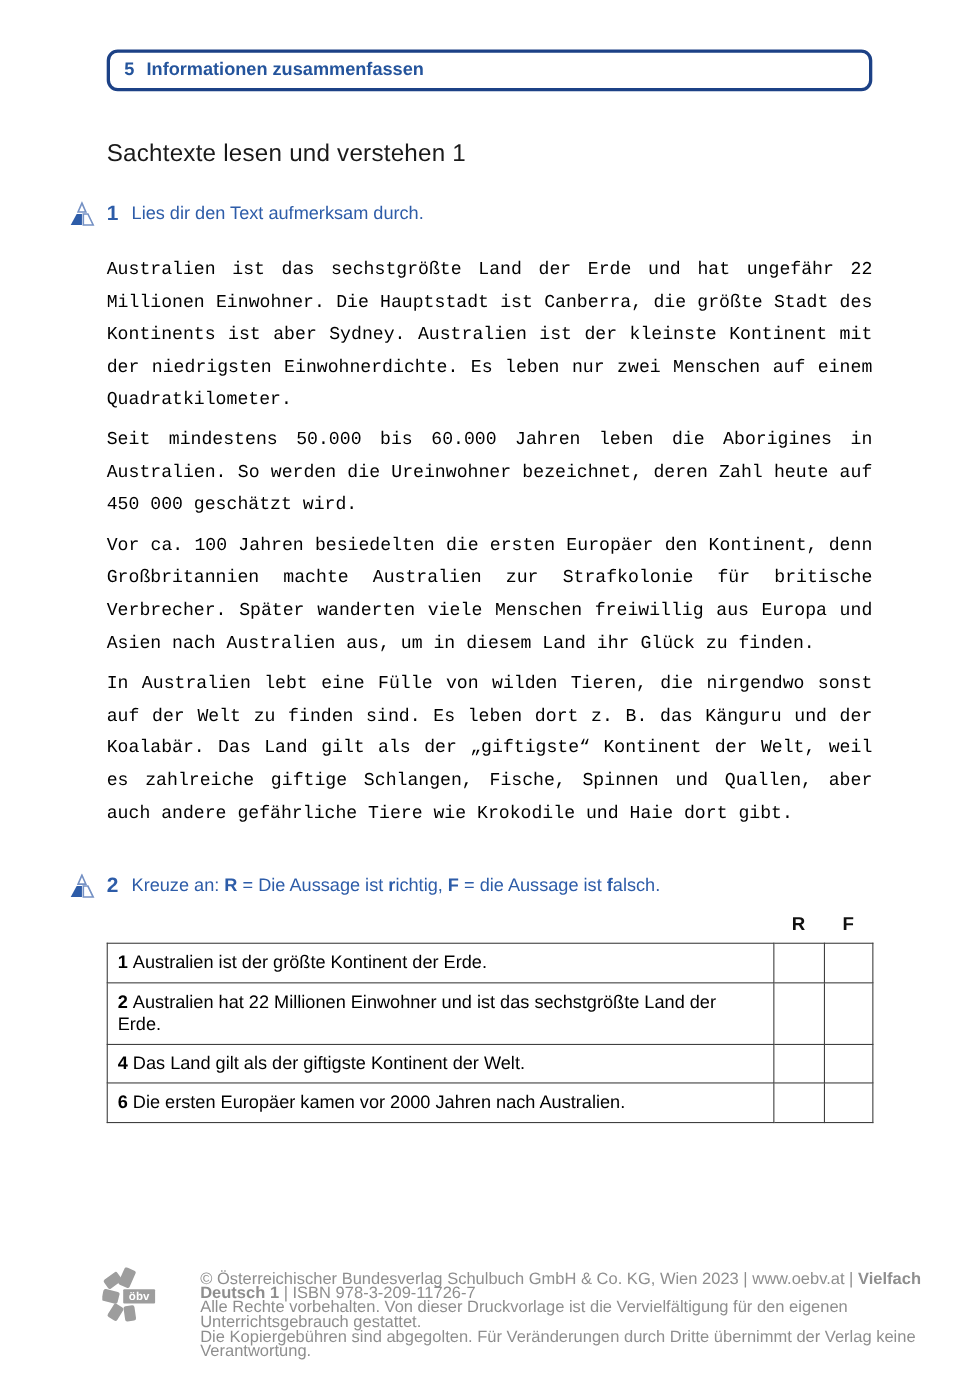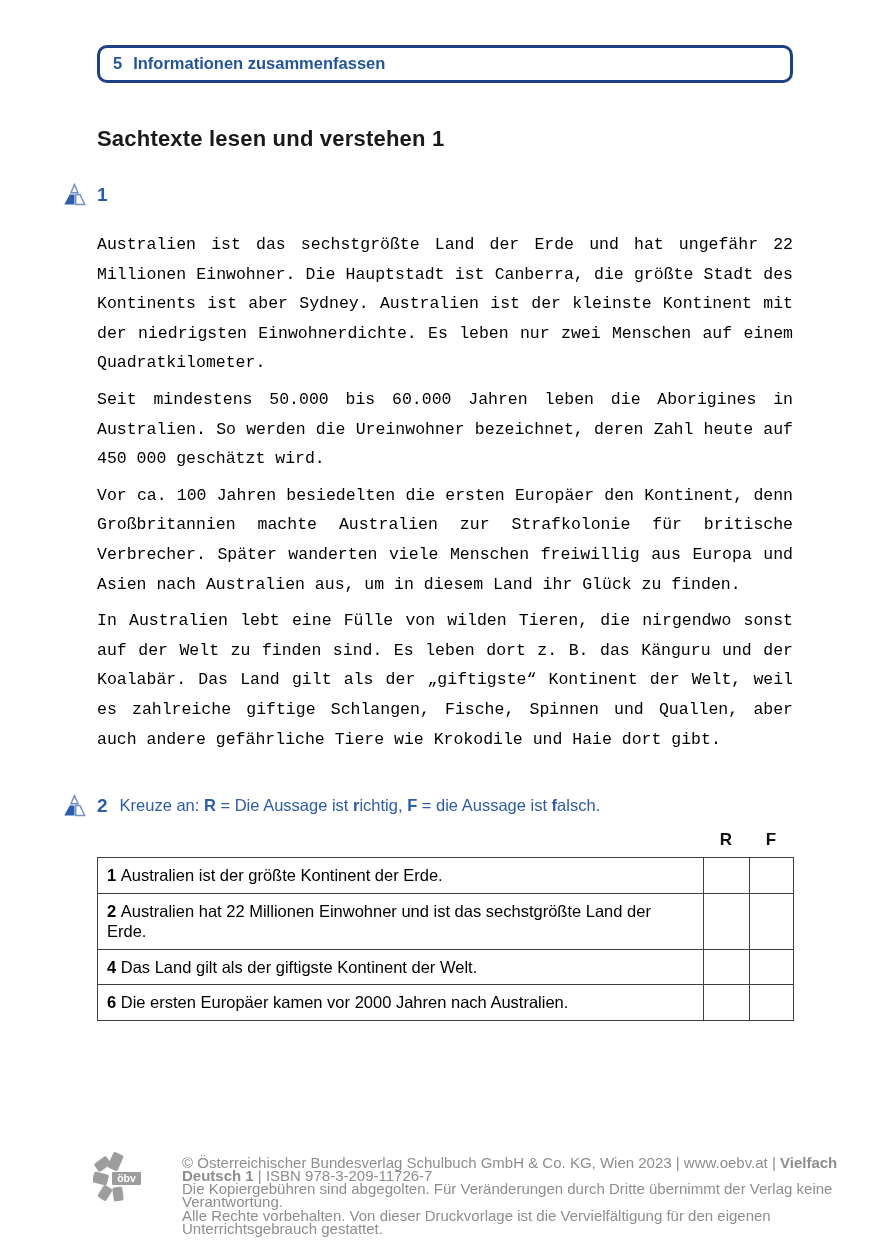--- a/index.html
+++ b/index.html
@@ -24,21 +24,21 @@
     font-size: 16.5px;
     display: flex;
     align-items: baseline;
   }
   .header-box .chap-num { margin-right: 11px; }
 
   
   .page-title {
     margin-top: 43px;
     font-size: 22px;
-    font-weight: bold;
+    font-weight: normal;
     color: #1a1a1a;
     letter-spacing: 0.2px;
   }
 
   
   .task {
     display: flex;
     align-items: center;
     color: #2d5ca8;
     margin-left: -35px;
@@ -125,20 +125,21 @@
 
   <h1 class="page-title">Sachtexte lesen und verstehen 1</h1>
 
   <div class="task task-1">
     <svg class="pyramid" viewBox="0 0 24 22">
       <polygon points="12,1.5 8.6,9.3 15.4,9.3" fill="#ffffff" stroke="#7591c4" stroke-width="1.4"></polygon>
       <polygon points="7.4,11 12,11 12,20.6 2.2,20.6" fill="#2d5ca8"></polygon>
       <polygon points="13.2,11 17.2,11 21.8,20.6 13.2,20.6" fill="#ffffff" stroke="#7591c4" stroke-width="1.4"></polygon>
     </svg>
     <span class="task-num">1</span>
+    <span class="task-text">Lies dir den Text aufmerksam durch.</span>
   </div>
 
   <div class="reading">
     <p>Australien ist das sechstgrößte Land der Erde und hat ungefähr 22 Millionen Einwohner. Die Hauptstadt ist Canberra, die größte Stadt des Kontinents ist aber Sydney. Australien ist der kleinste Kontinent mit der niedrigsten Einwohnerdichte. Es leben nur zwei Menschen auf einem Quadratkilometer.</p>
     <p>Seit mindestens 50.000 bis 60.000 Jahren leben die Aborigines in Australien. So werden die Ureinwohner bezeichnet, deren Zahl heute auf 450 000 geschätzt wird.</p>
     <p>Vor ca. 100 Jahren besiedelten die ersten Europäer den Kontinent, denn Großbritannien machte Australien zur Strafkolonie für britische Verbrecher. Später wanderten viele Menschen freiwillig aus Europa und Asien nach Australien aus, um in diesem Land ihr Glück zu finden.</p>
     <p>In Australien lebt eine Fülle von wilden Tieren, die nirgendwo sonst auf der Welt zu finden sind. Es leben dort z. B. das Känguru und der Koalabär. Das Land gilt als der „giftigste“ Kontinent der Welt, weil es zahlreiche giftige Schlangen, Fische, Spinnen und Quallen, aber auch andere gefährliche Tiere wie Krokodile und Haie dort gibt.</p>
   </div>
 
   <div class="task task-2">
@@ -196,16 +197,16 @@
       <rect x="2" y="7" width="15" height="10" rx="2" transform="rotate(-36 9.5 12)"></rect>
       <rect x="0" y="21" width="15" height="11" rx="2" transform="rotate(14 7.5 26.5)"></rect>
       <rect x="7" y="34" width="10" height="14" rx="2" transform="rotate(32 12 41)"></rect>
       <rect x="20" y="35" width="10" height="14" rx="2" transform="rotate(-8 25 42)"></rect>
       <rect x="19" y="20" width="29" height="13" rx="1"></rect>
     </g>
     <text x="33.5" y="30" fill="#ffffff" font-size="10.5" font-weight="bold" text-anchor="middle" font-family="Liberation Sans, sans-serif">öbv</text>
   </svg>
   <div class="footer-text">
     <div><span>© Österreichischer Bundesverlag Schulbuch GmbH &amp; Co. KG, Wien 2023 | www.oebv.at | </span><b>Vielfach Deutsch 1</b><span> | ISBN 978-3-209-11726-7</span></div>
+    <div>Alle Rechte vorbehalten. Von dieser Druckvorlage ist die Vervielfältigung für den eigenen Unterrichtsgebrauch gestattet.</div>
     <div>Die Kopiergebühren sind abgegolten. Für Veränderungen durch Dritte übernimmt der Verlag keine Verantwortung.</div>
-    <div>Alle Rechte vorbehalten. Von dieser Druckvorlage ist die Vervielfältigung für den eigenen Unterrichtsgebrauch gestattet.</div>
   </div>
 </div>
 
 </body></html>

